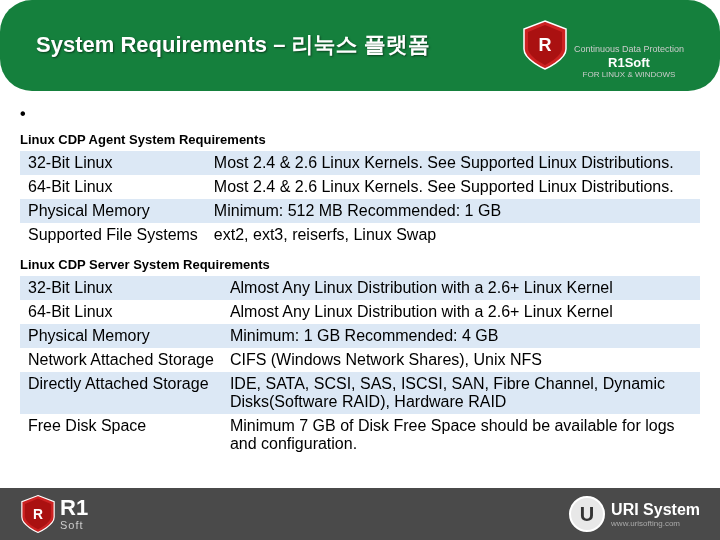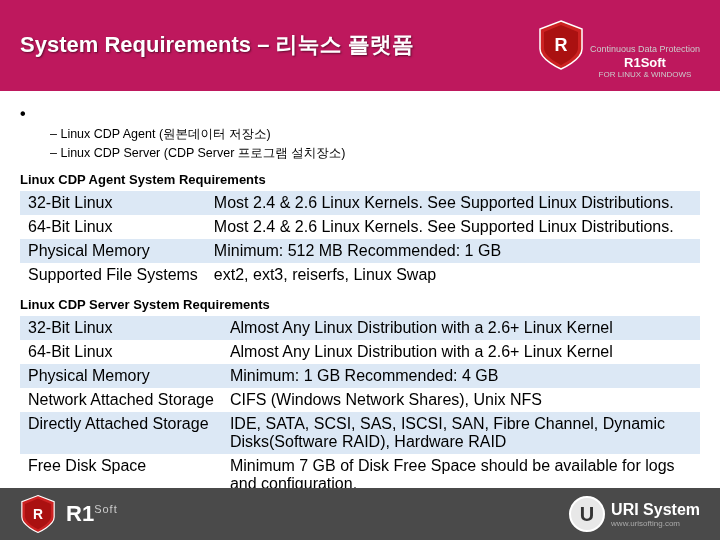--- a/index.html
+++ b/index.html
@@ -7,26 +7,27 @@
       width: 720px;
       height: 540px;
       background: #ffffff;
       font-family: Arial, sans-serif;
       font-size: 12px;
       overflow: hidden;
     }
 
     
     .header {
-      background: #be185d;
-      padding: 12px 20px;
+      background: #15803d;
+      padding: 12px 36px;
       display: flex;
       align-items: center;
       justify-content: space-between;
       min-height: 62px;
+      border-radius: 32px;
     }
     .header-title {
       color: #ffffff;
       font-size: 22px;
       font-weight: bold;
       text-shadow: 1px 1px 2px rgba(0,0,0,0.5);
     }
     .header-logo {
       display: flex;
       align-items: center;
@@ -140,22 +141,21 @@
       display: flex;
       align-items: center;
       gap: 4px;
     }
     .footer-shield {
       width: 36px;
       height: 40px;
     }
     .r1soft-text {
       display: flex;
-      flex-direction: row;
-      margin-left: 6px;
+      flex-direction: column;
     }
     .r1soft-r1 {
       font-size: 22px;
       font-weight: bold;
       color: #ffffff;
       line-height: 1;
     }
     .r1soft-soft {
       font-size: 11px;
       font-weight: normal;
@@ -217,24 +217,20 @@
     </div>
   </div>
 </div>
 
 <div class="content">
 
   <div class="main-bullet">
     <div class="bullet-title">
       <span class="bullet-dot">•</span>
     </div>
-    <ul class="sub-list">
-      <li>Linux CDP Agent (원본데이터 저장소)</li>
-      <li>Linux CDP Server (CDP Server 프로그램 설치장소)</li>
-    </ul>
   </div>
 
   <div class="section-heading">Linux CDP Agent System Requirements</div>
   <table class="req-table">
     <tbody id="agent-tbody">
         <tr>
           <td>32-Bit Linux</td>
           <td>Most 2.4 &amp; 2.6 Linux Kernels. See Supported Linux Distributions.</td>
         </tr>
         <tr>

